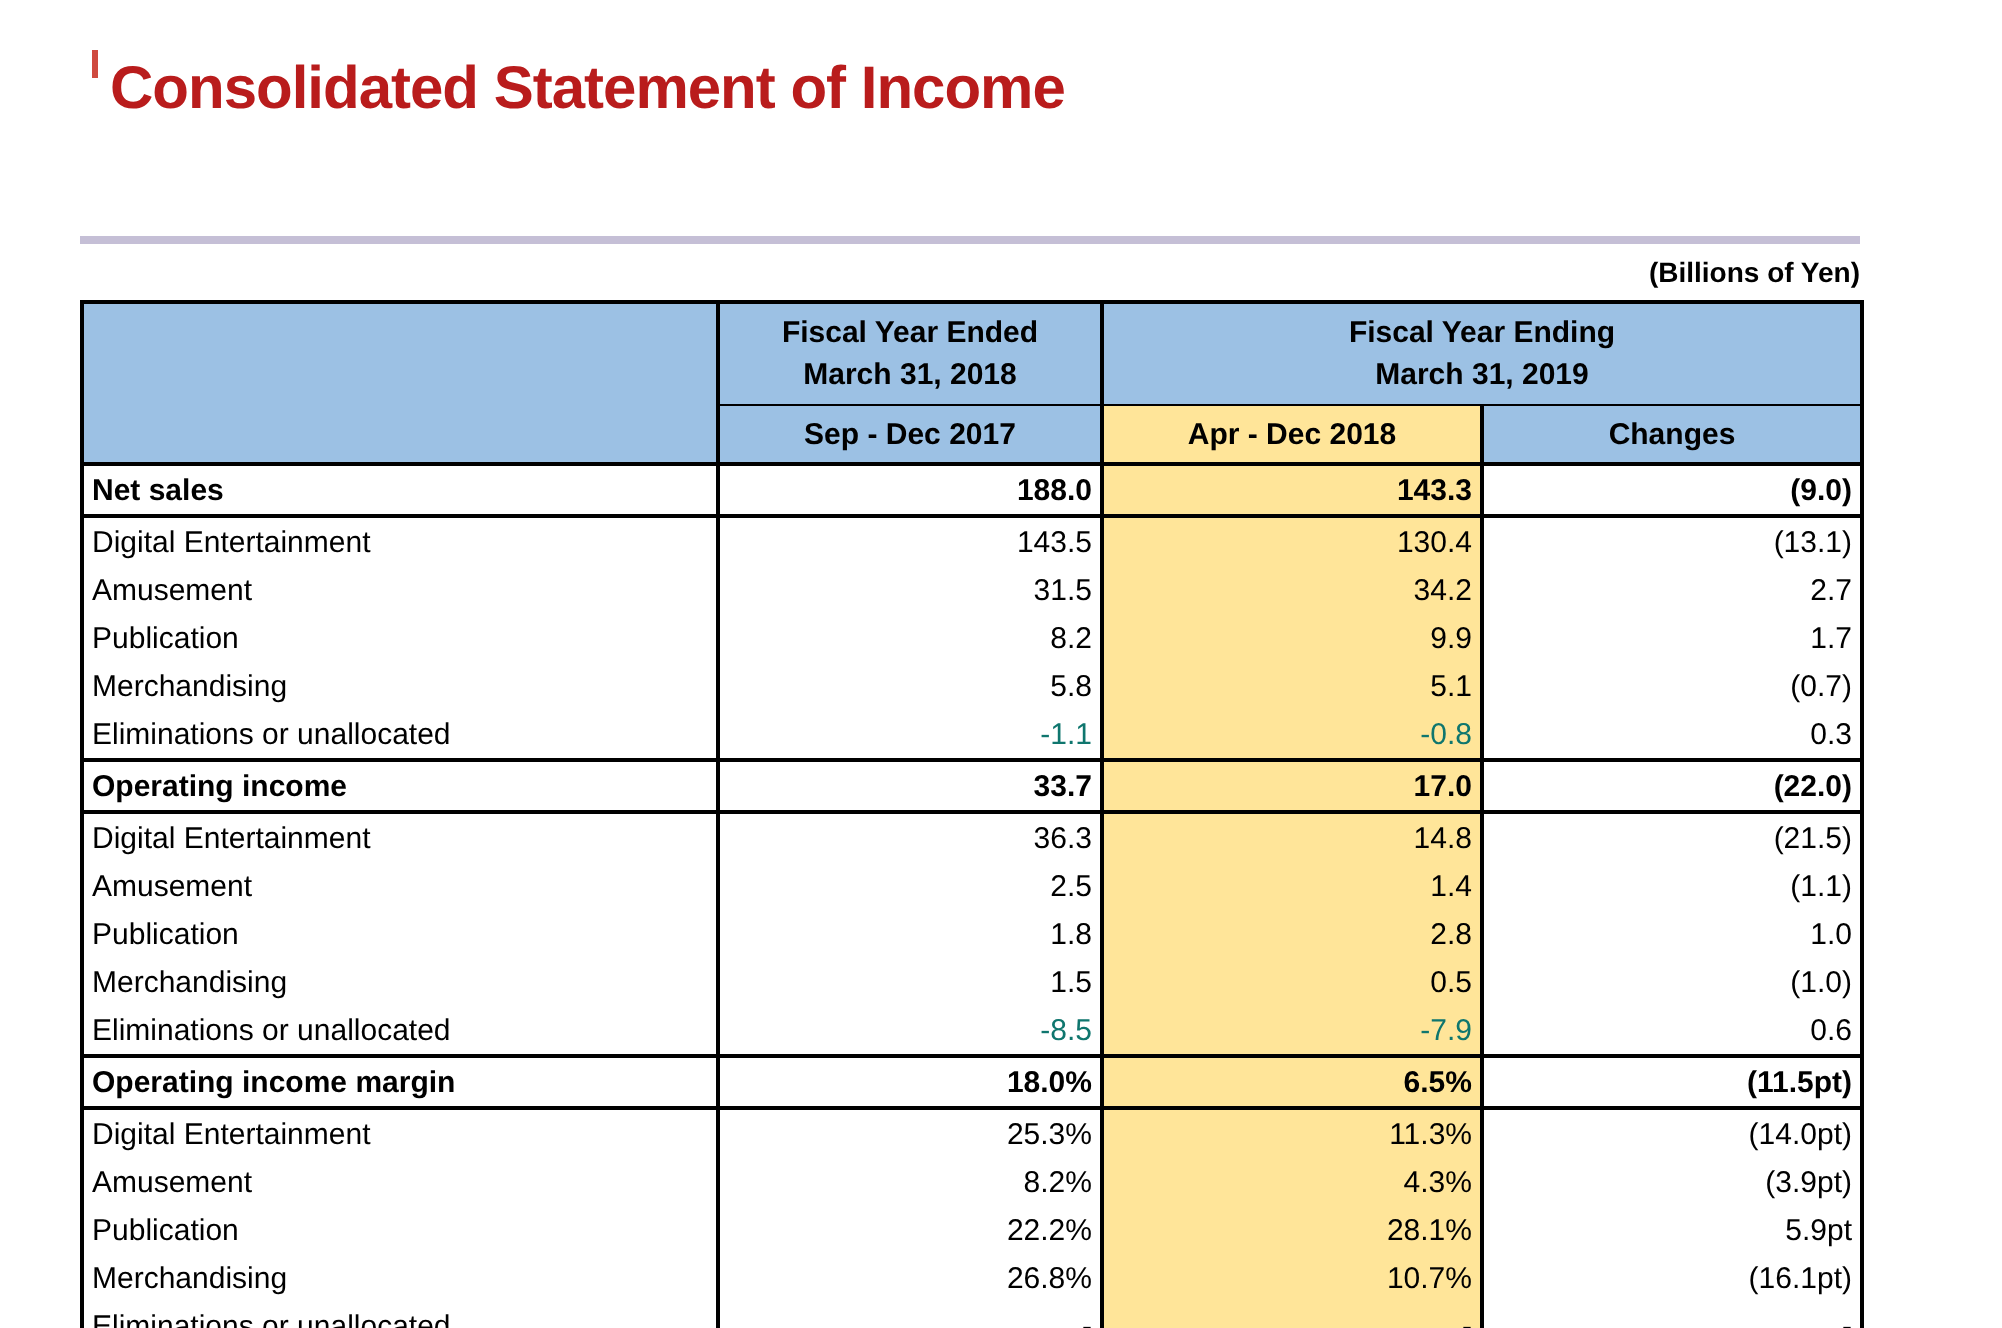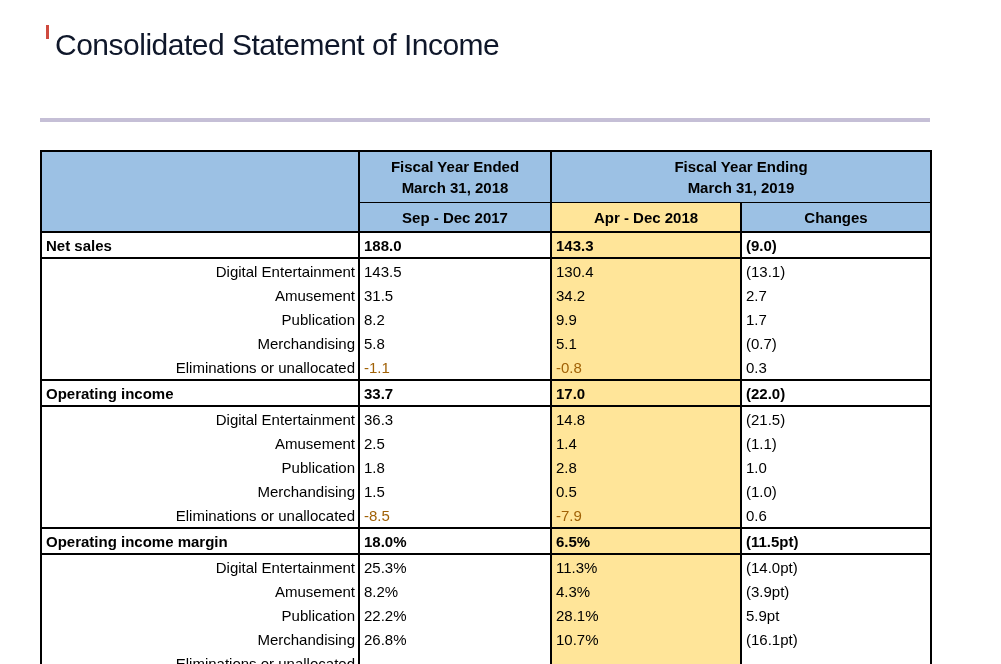--- a/index.html
+++ b/index.html
@@ -23,24 +23,24 @@
     top: 25px;
     width: 3px;
     height: 14px;
     background: #cf4a3f;
   }
   #title {
     position: absolute;
     left: 55px;
     top: 24px;
     font-size: 30px;
-    font-weight: normal;
+    font-weight: bold;
     line-height: 42px;
     letter-spacing: -0.5px;
-    color: #0f172a;
+    color: #b91c1c;
     white-space: nowrap;
     text-align: center;
   }
   #title-divider {
     position: absolute;
     left: 40px;
     top: 118px;
     width: 890px;
     height: 4px;
     background: #c5bfd6;
@@ -91,38 +91,39 @@
     border-bottom: none;
     vertical-align: middle;
   }
   #income-table tbody tr { height: 24px; }
   #income-table tbody tr.section td {
     border-top: 2px solid #000;
     border-bottom: 2px solid #000;
     font-weight: bold;
   }
   #income-table td.lbl-section { text-align: left; margin-top: 32px; }
-  #income-table td.lbl-sub { text-align: right; padding-right: 3px; }
-  #income-table td.val { }
+  #income-table td.lbl-sub { text-align: left; padding-right: 3px; }
+  #income-table td.val { text-align: right; }
   #income-table td.yellow { background: #ffe599; }
-  #income-table td.neg { color: #a16207; }
+  #income-table td.neg { color: #0f766e; }
 </style>
 </head>
 <body>
 
 <div id="page">
 
   <div id="accent-tick"></div>
 
   <div id="title">
     <div>Consolidated Statement of Income</div>
   </div>
 
   <div id="title-divider"></div>
 
+  <div id="unit-note">(Billions of Yen)</div>
 
   <table id="income-table">
     <colgroup>
       <col class="c-label">
         <col class="c-fy18">
         <col class="c-fy19">
         <col class="c-chg">
     </colgroup>
     <thead>
       <tr class="hdr-top">

